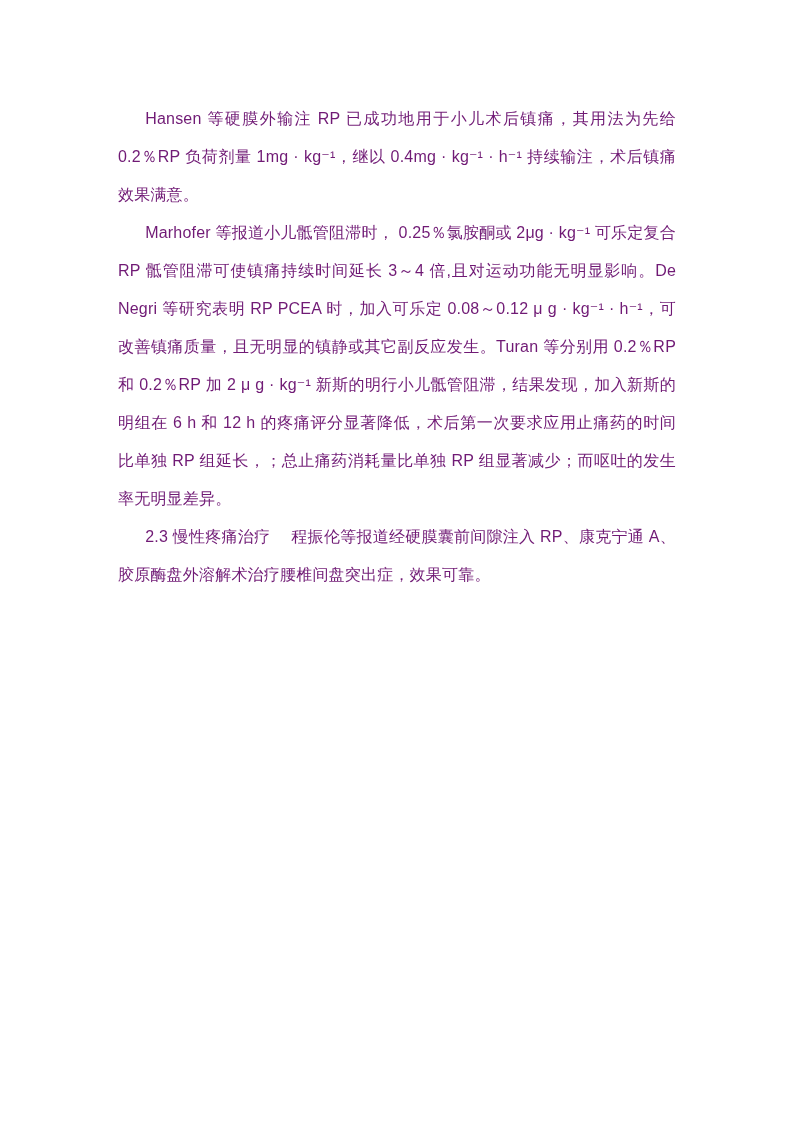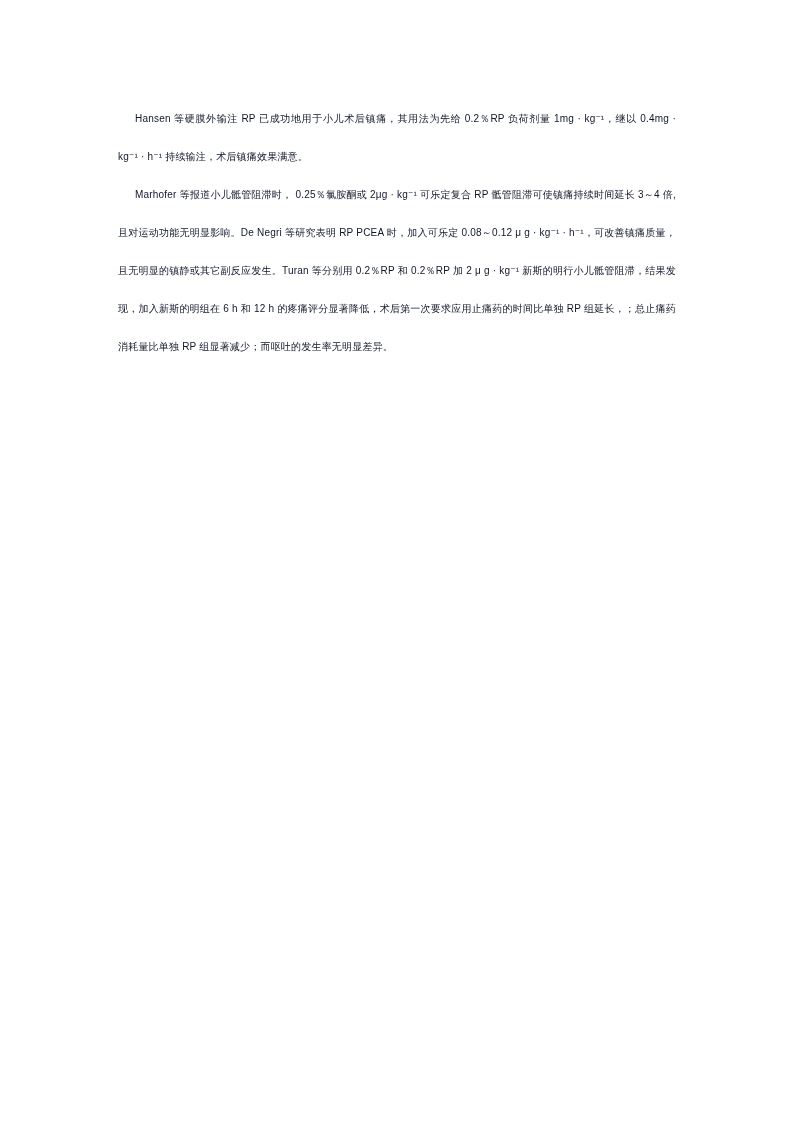--- a/index.html
+++ b/index.html
@@ -17,30 +17,31 @@
     box-sizing: border-box;
     font-family: "Liberation Sans", "DejaVu Sans", sans-serif;
   }
   .doc-content {
     box-sizing: border-box;
     padding: 100px 117px 0 118px;
   }
   .doc-content p {
     margin: 0;
     padding: 0;
-    font-size: 10px;
+    font-size: 16px;
     line-height: 38px;
     letter-spacing: 0.2px;
-    color: #0f172a;
+    color: #701a75;
     text-align: justify;
     text-indent: 1.7em;
     word-break: break-word;
   }
 </style>
 </head>
 <body>
 
 <div class="page">
   <div class="doc-content">
     <p>Hansen 等硬膜外输注 RP 已成功地用于小儿术后镇痛，其用法为先给 0.2％RP 负荷剂量 1mg · kg⁻¹，继以 0.4mg · kg⁻¹ · h⁻¹ 持续输注，术后镇痛效果满意。</p>
     <p>Marhofer 等报道小儿骶管阻滞时， 0.25％氯胺酮或 2μg · kg⁻¹ 可乐定复合 RP 骶管阻滞可使镇痛持续时间延长 3～4 倍,且对运动功能无明显影响。De Negri 等研究表明 RP PCEA 时，加入可乐定 0.08～0.12 μ g · kg⁻¹ · h⁻¹，可改善镇痛质量，且无明显的镇静或其它副反应发生。Turan 等分别用 0.2％RP 和 0.2％RP 加 2 μ g · kg⁻¹ 新斯的明行小儿骶管阻滞，结果发现，加入新斯的明组在 6 h 和 12 h 的疼痛评分显著降低，术后第一次要求应用止痛药的时间比单独 RP 组延长，；总止痛药消耗量比单独 RP 组显著减少；而呕吐的发生率无明显差异。</p>
+    <p>2.3 慢性疼痛治疗　 程振伦等报道经硬膜囊前间隙注入 RP、康克宁通 A、胶原酶盘外溶解术治疗腰椎间盘突出症，效果可靠。</p>
   </div>
 </div>
 
 </body></html>

